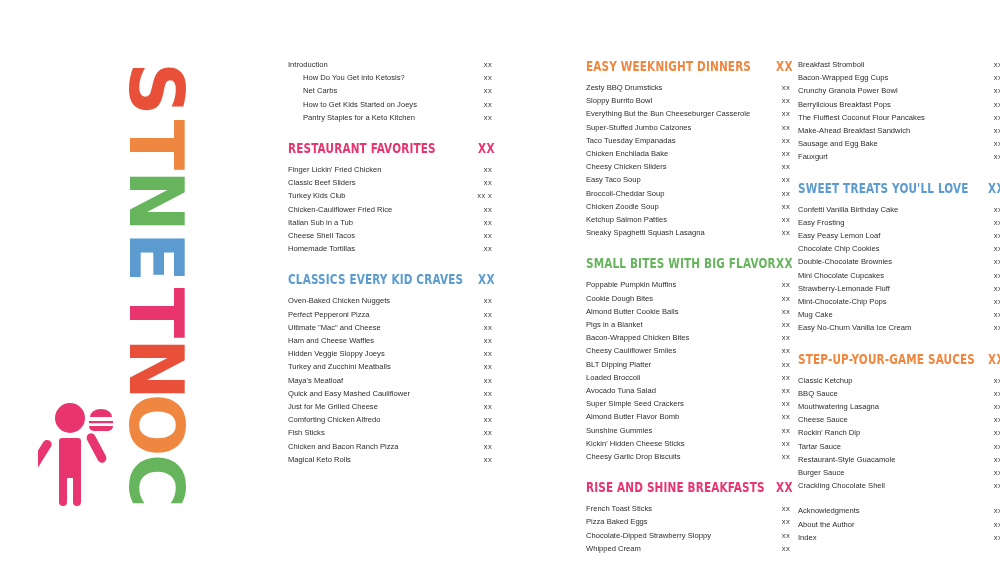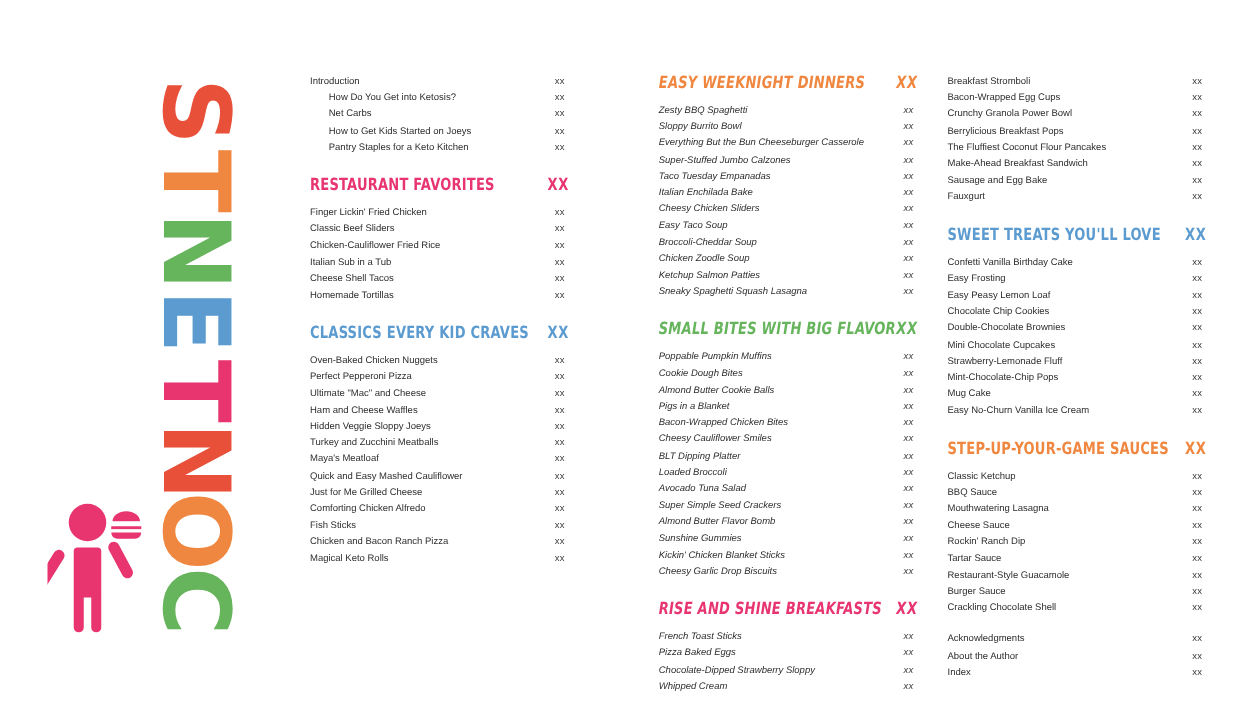--- a/index.html
+++ b/index.html
@@ -52,23 +52,24 @@
     left: 38px;
     top: 396px;
     width: 84px;
     height: 110px;
   }
 
   
   .toc-col {
     position: absolute;
     top: 58px;
+    margin-left: 40px;
   }
   #col-1 { left: 248px;  width: 204px; }
-  #col-2 { left: 527px;  width: 204px; font-style: italic; }
+  #col-2 { left: 546px;  width: 204px; }
   #col-3 { left: 758px;  width: 204px; }
 
   .entry {
     display: flex;
     align-items: baseline;
     justify-content: space-between;
     font-size: 7.6px;
     line-height: 13.2px;
     color: #2d2d2d;
     white-space: nowrap;
@@ -165,20 +166,24 @@
     <div class="gap-sm"></div>
     <div class="entry">
       <span class="title">Finger Lickin' Fried Chicken</span>
       <span class="pg">xx</span>
     </div>
     <div class="entry">
       <span class="title">Classic Beef Sliders</span>
       <span class="pg">xx</span>
     </div>
     <div class="entry">
+      <span class="title">Turkey Kids Club</span>
+      <span class="pg">xx x</span>
+    </div>
+    <div class="entry">
       <span class="title">Chicken-Cauliflower Fried Rice</span>
       <span class="pg">xx</span>
     </div>
     <div class="entry">
       <span class="title">Italian Sub in a Tub</span>
       <span class="pg">xx</span>
     </div>
     <div class="entry">
       <span class="title">Cheese Shell Tacos</span>
       <span class="pg">xx</span>
@@ -246,41 +251,41 @@
       <span class="pg">xx</span>
     </div>
   </div>
 <div class="toc-col" id="col-2">
     <div class="section-head" style="color: rgb(240, 135, 64);">
       <span>EASY WEEKNIGHT DINNERS</span>
       <span class="pg">XX</span>
     </div>
     <div class="gap-sm"></div>
     <div class="entry">
-      <span class="title">Zesty BBQ Spaghetti</span>
+      <span class="title">Zesty BBQ Drumsticks</span>
       <span class="pg">xx</span>
     </div>
     <div class="entry">
       <span class="title">Sloppy Burrito Bowl</span>
       <span class="pg">xx</span>
     </div>
     <div class="entry">
       <span class="title">Everything But the Bun Cheeseburger Casserole</span>
       <span class="pg">xx</span>
     </div>
     <div class="entry">
       <span class="title">Super-Stuffed Jumbo Calzones</span>
       <span class="pg">xx</span>
     </div>
     <div class="entry">
       <span class="title">Taco Tuesday Empanadas</span>
       <span class="pg">xx</span>
     </div>
     <div class="entry">
-      <span class="title">Italian Enchilada Bake</span>
+      <span class="title">Chicken Enchilada Bake</span>
       <span class="pg">xx</span>
     </div>
     <div class="entry">
       <span class="title">Cheesy Chicken Sliders</span>
       <span class="pg">xx</span>
     </div>
     <div class="entry">
       <span class="title">Easy Taco Soup</span>
       <span class="pg">xx</span>
     </div>
@@ -348,21 +353,21 @@
     </div>
     <div class="entry">
       <span class="title">Almond Butter Flavor Bomb</span>
       <span class="pg">xx</span>
     </div>
     <div class="entry">
       <span class="title">Sunshine Gummies</span>
       <span class="pg">xx</span>
     </div>
     <div class="entry">
-      <span class="title">Kickin' Chicken Blanket Sticks</span>
+      <span class="title">Kickin' Hidden Cheese Sticks</span>
       <span class="pg">xx</span>
     </div>
     <div class="entry">
       <span class="title">Cheesy Garlic Drop Biscuits</span>
       <span class="pg">xx</span>
     </div>
     <div class="gap-lg"></div>
     <div class="section-head" style="color: rgb(232, 52, 111);">
       <span>RISE AND SHINE BREAKFASTS</span>
       <span class="pg">XX</span>

